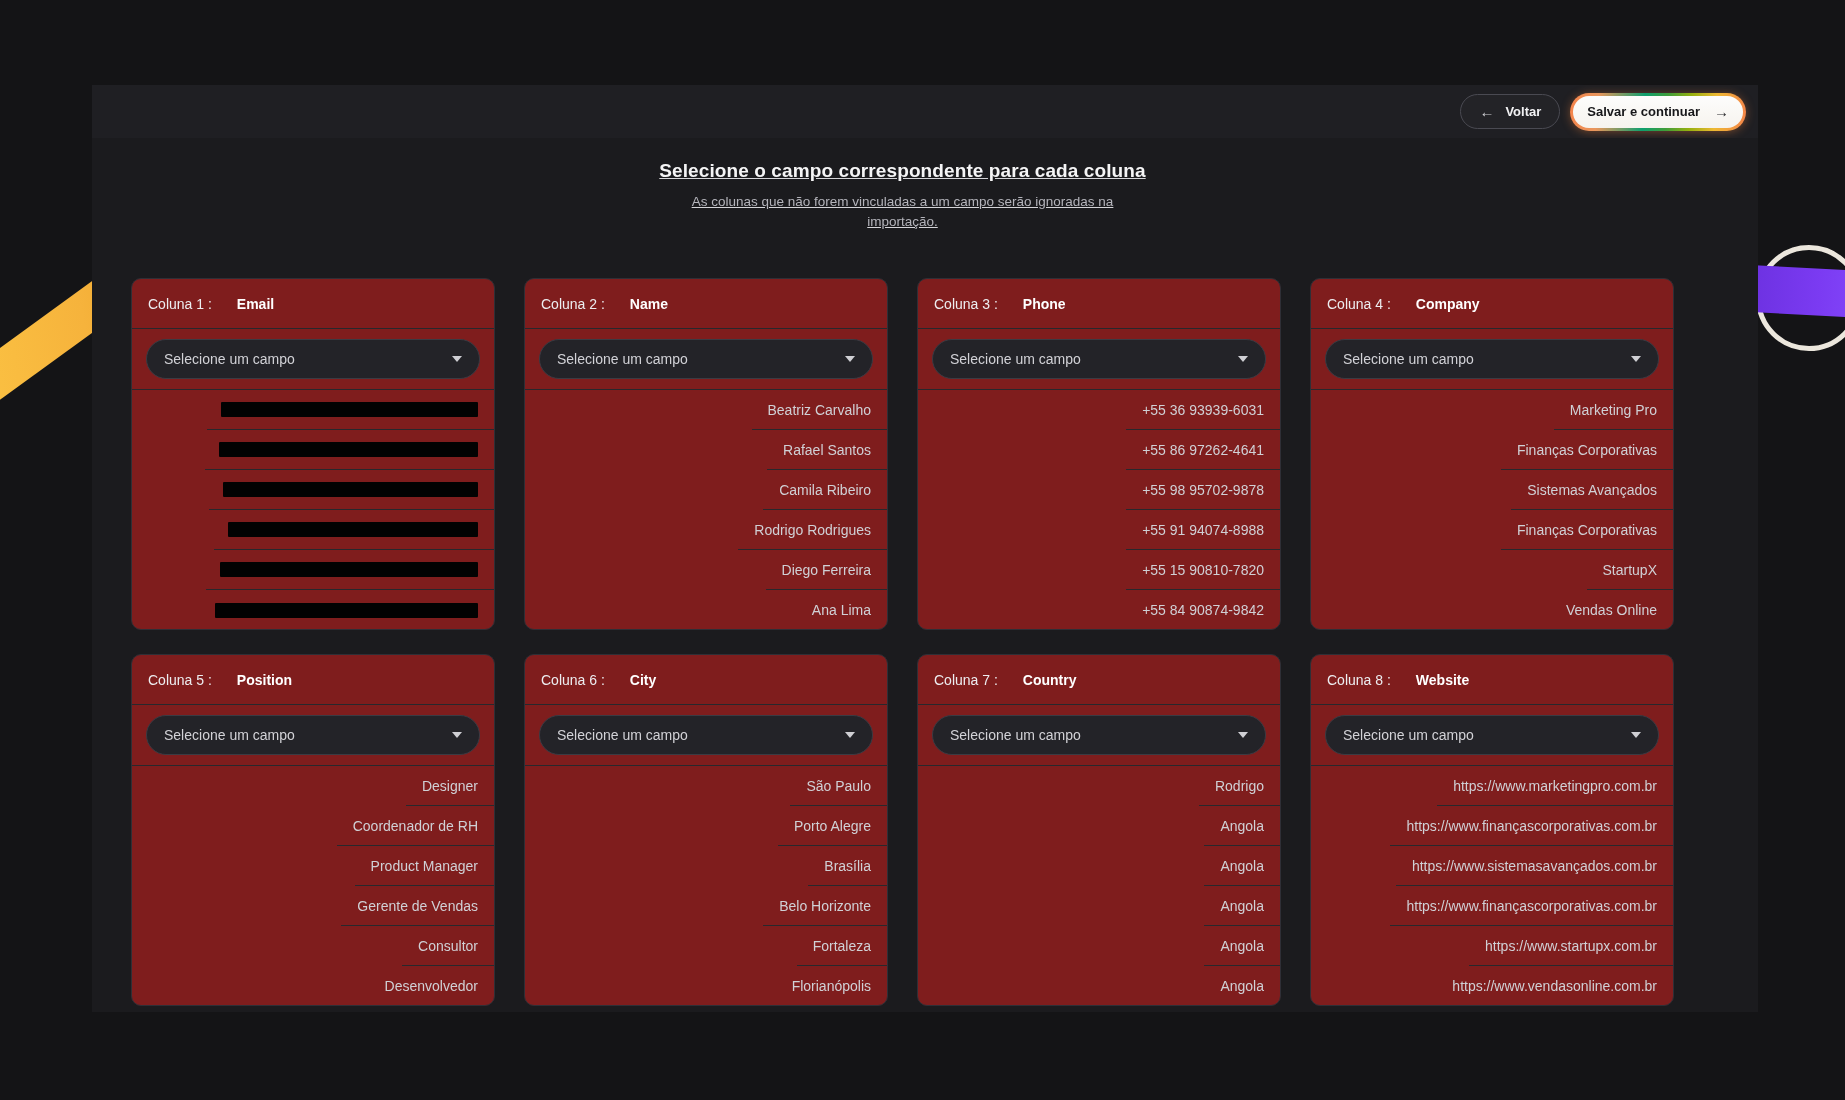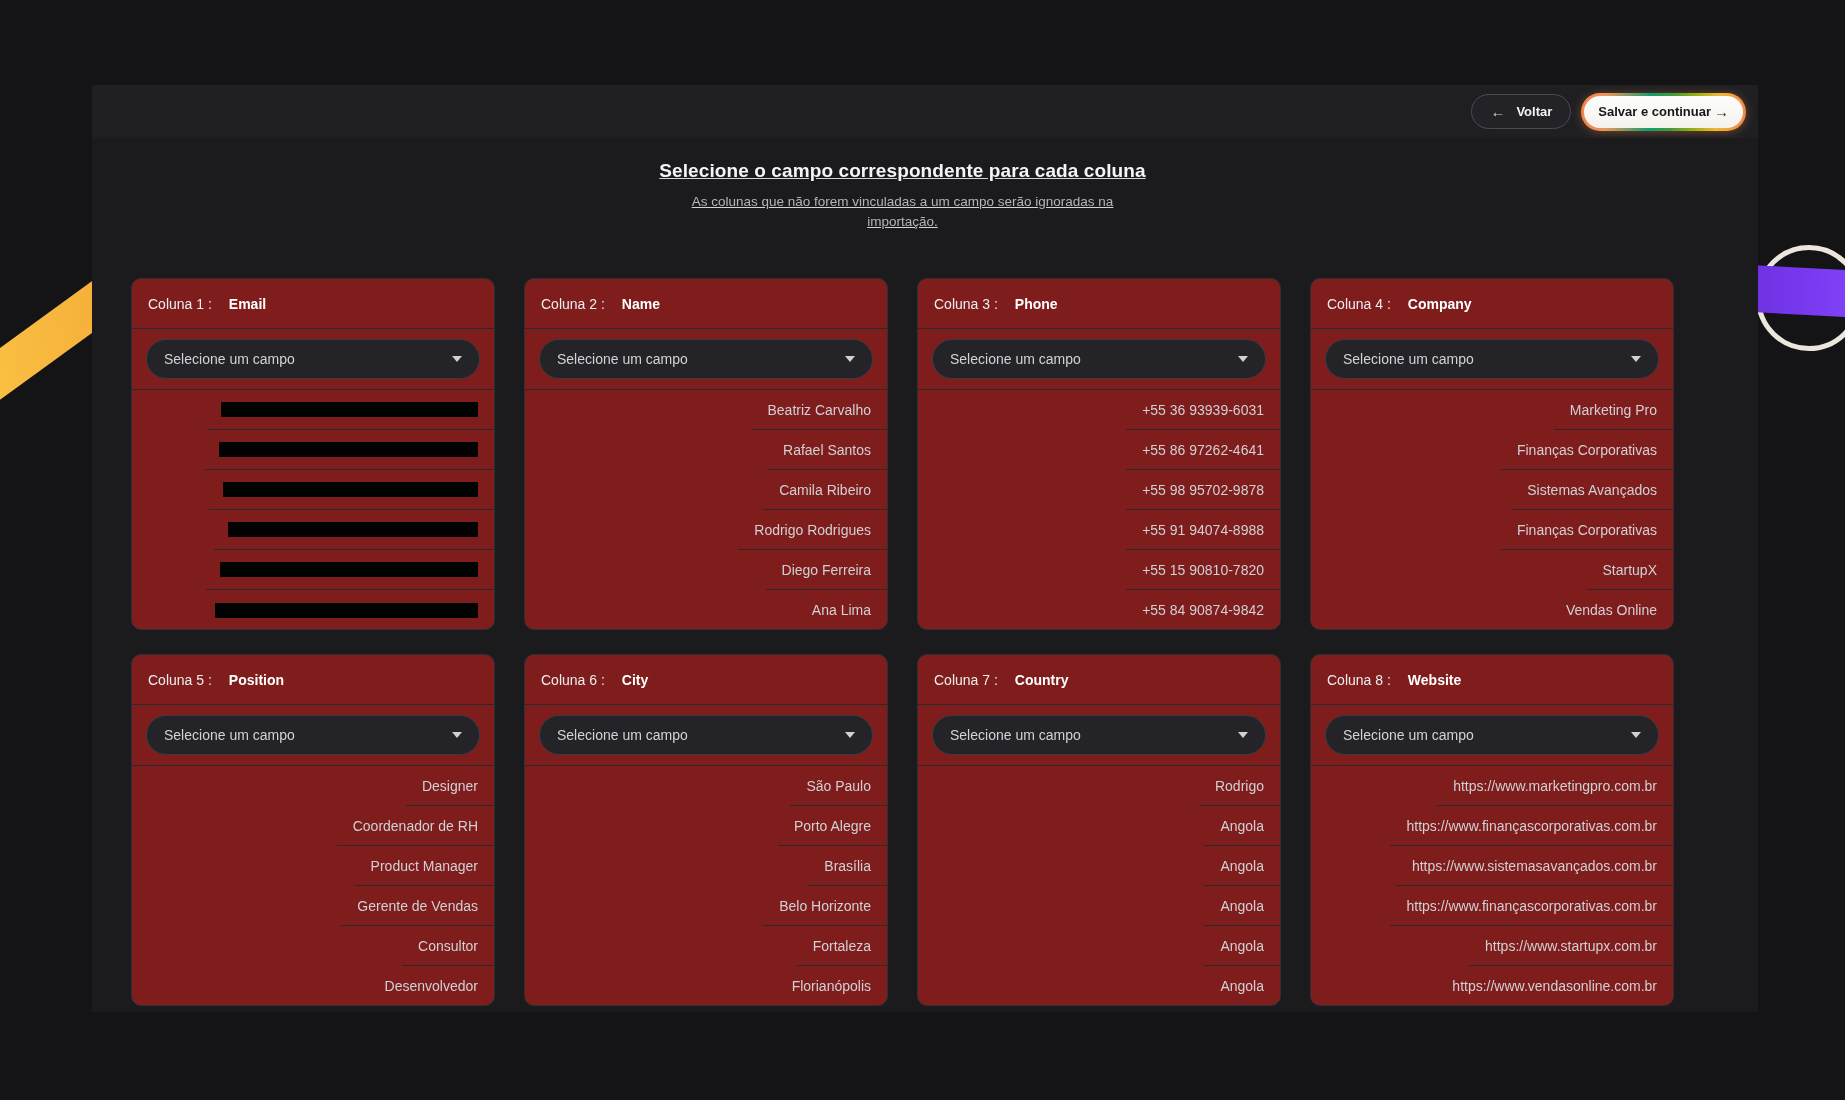--- a/index.html
+++ b/index.html
@@ -52,21 +52,21 @@
   .btn-voltar .arrow { font-size:15px; font-weight:400; color:#cfcfd4; }
   .btn-save-wrap {
     border-radius:20px; padding:3px; cursor:pointer;
     background:linear-gradient(95deg,#f5834a 0%,#e9965c 16%,#0e9f6e 42%,#3f9d3a 55%,#96b00e 68%,#eeb832 82%,#f5834a 100%);
     box-shadow:0 1px 10px rgba(240,130,60,.40);
   }
   .btn-save {
     height:32px; border-radius:17px; border:none;
     background:linear-gradient(180deg,#fdfdfc,#f6f3ee);
     color:#17171a; font-weight:700; font-size:13px; font-family:inherit;
-    display:flex; align-items:center; gap:3px; padding:0 14px; cursor:pointer;
+    display:flex; align-items:center; gap:14px; padding:0 14px; cursor:pointer;
   }
   .btn-save .arrow { font-size:15px; font-weight:400; color:#2a2a2e; }
 
   
   .intro { text-align:center;text-decoration:underline; }
   .intro h1 { font-size:19px; font-weight:700; color:#f5f5f6; letter-spacing:.1px; }
   .intro p {
     margin:10px auto 0; max-width:485px;
     font-size:13.5px; line-height:20px; color:#b4b4bb;
   }
@@ -80,21 +80,21 @@
   .card {
     height:352px; background:#7f1d1d;
     border:1px solid #2f2f36; border-radius:10px; overflow:hidden;
     display:flex; flex-direction:column;
   }
   .card-header {
     height:50px; flex:none; display:flex; align-items:center;
     padding:0 16px; border-bottom:1px solid #28282d; font-size:14px;
   }
   .col-label { color:#ededf0; font-weight:400; }
-  .col-field { color:#ffffff; font-weight:700; margin-left:17px; }
+  .col-field { color:#ffffff; font-weight:700; margin-left:25px; }
 
   .select-wrap { padding:10px 14px; flex:none; }
   .select {
     height:40px; border-radius:20px; background:#232328;
     border:1px solid #3b3b43; cursor:pointer;
     display:flex; align-items:center; justify-content:space-between;
     padding:0 17px; font-size:14px; color:#d2d2d7;
   }
   .caret {
     width:0; height:0;

